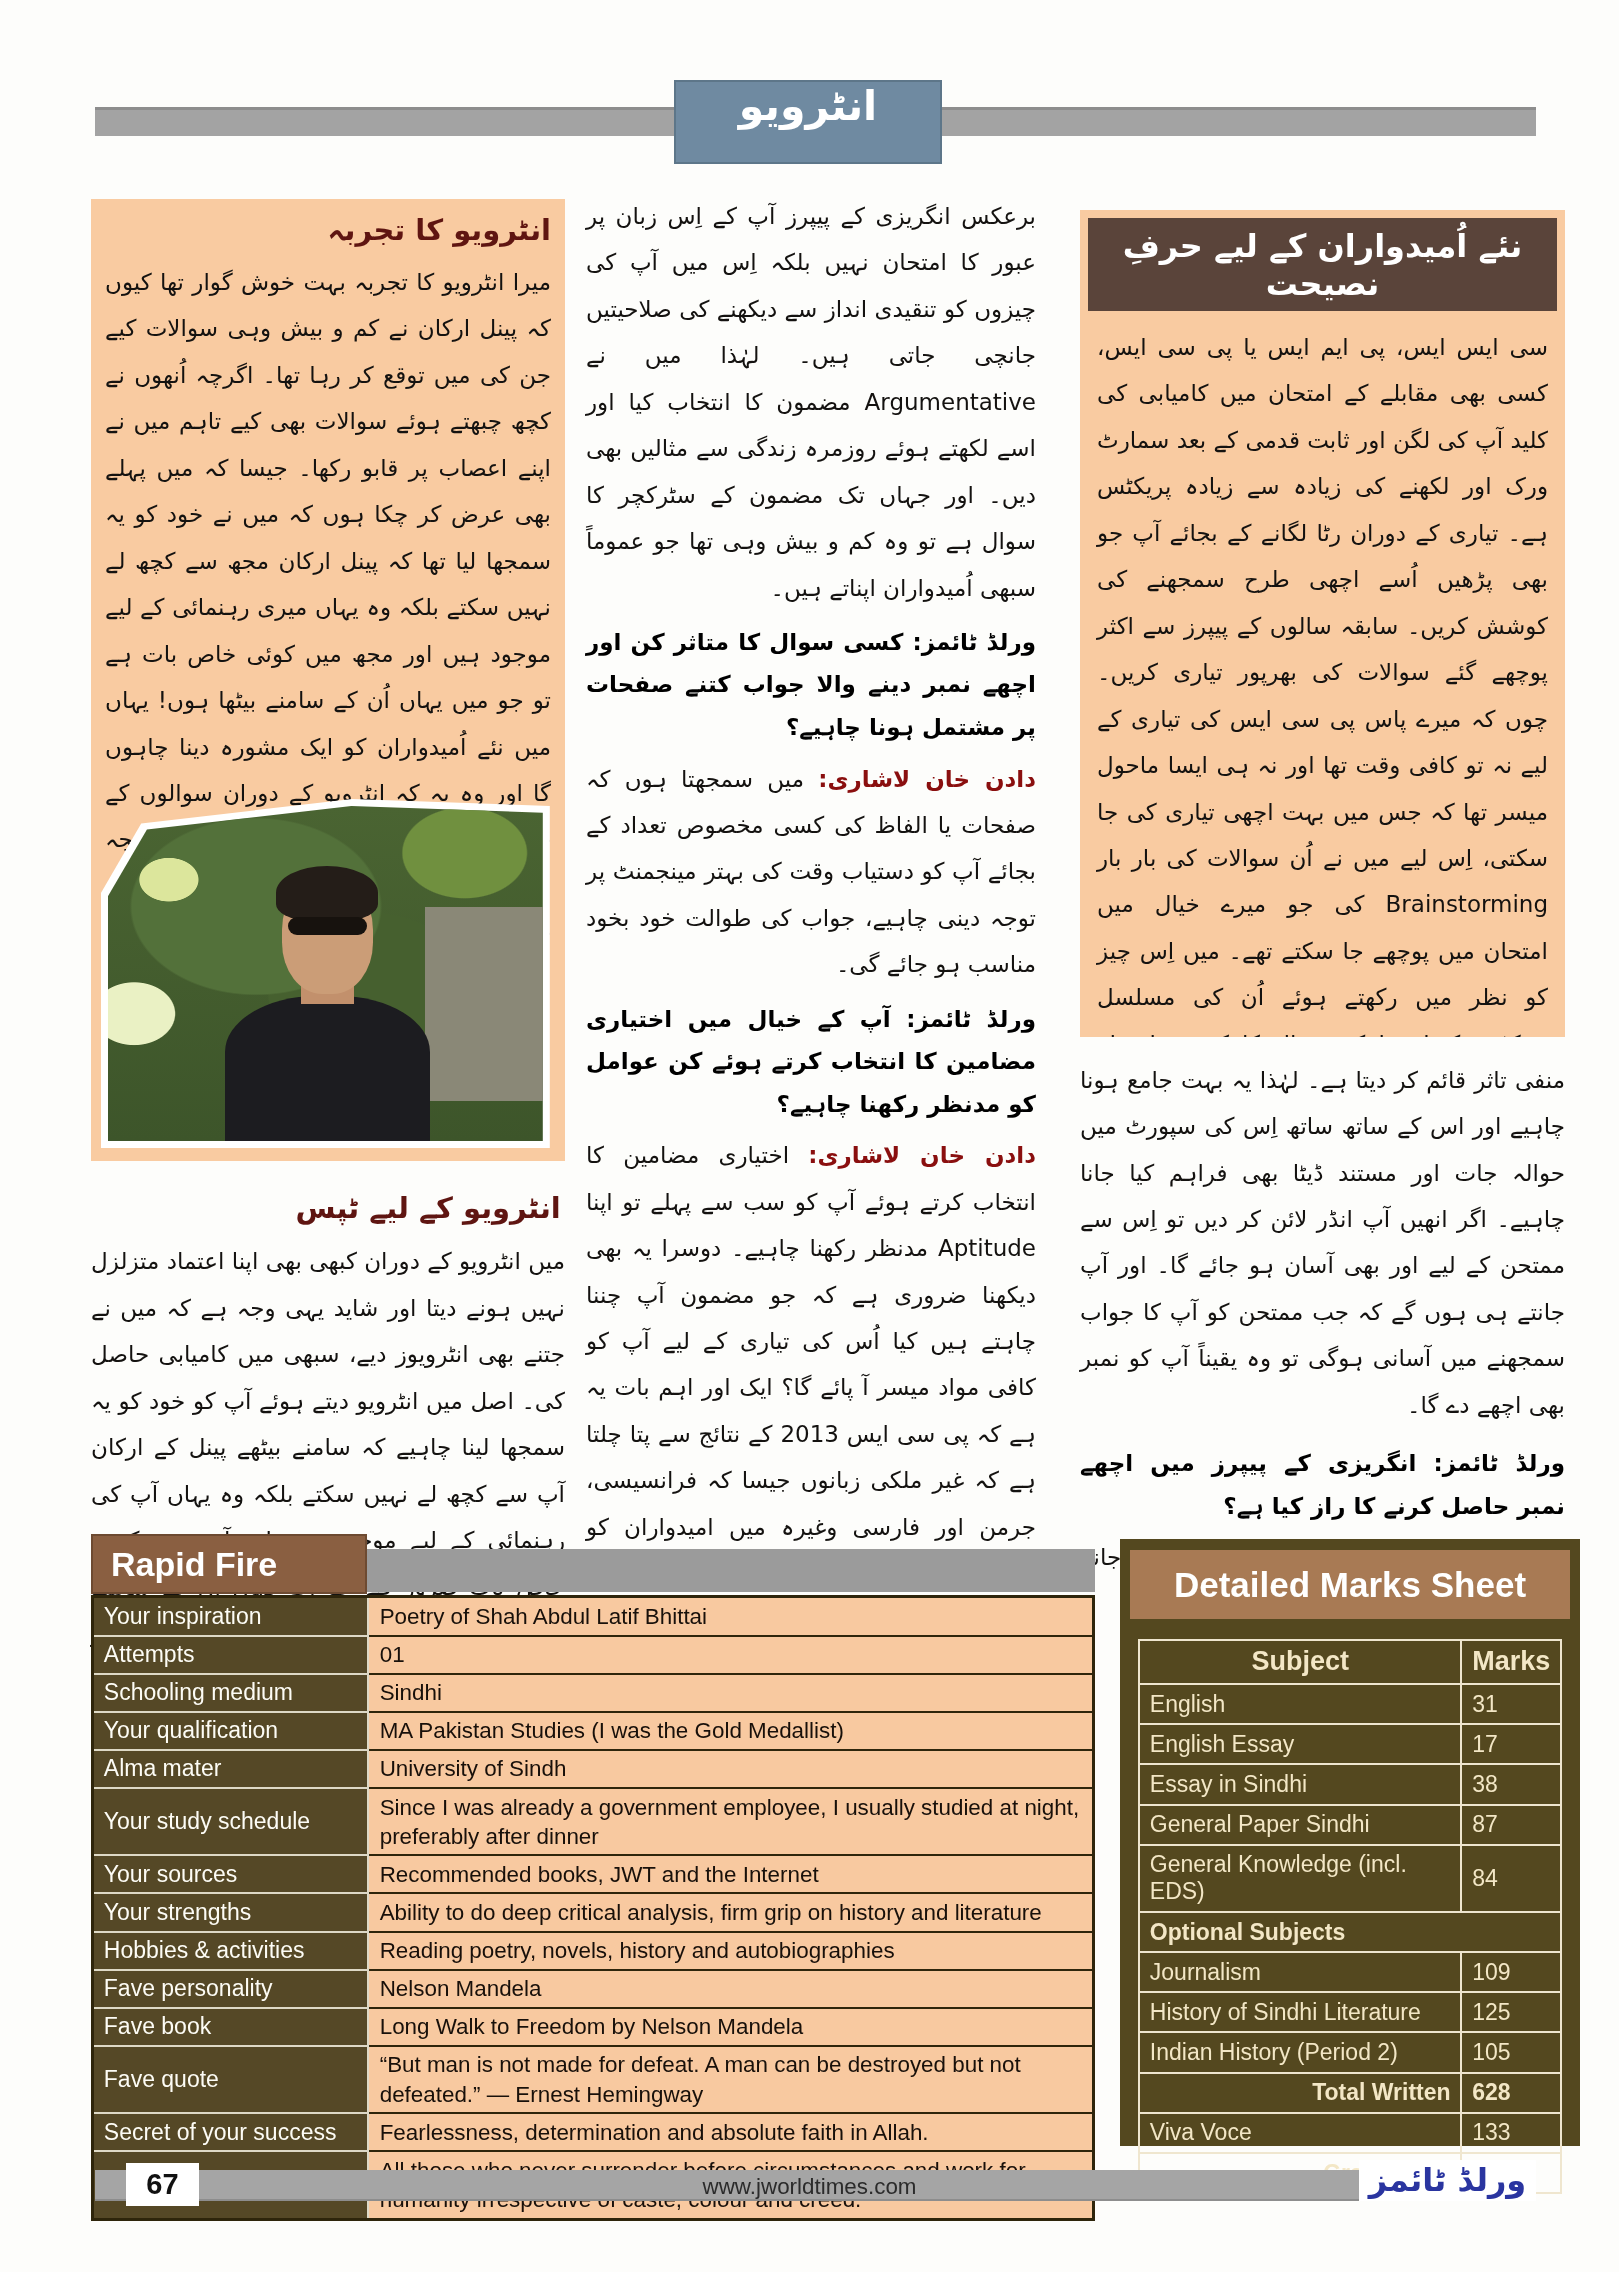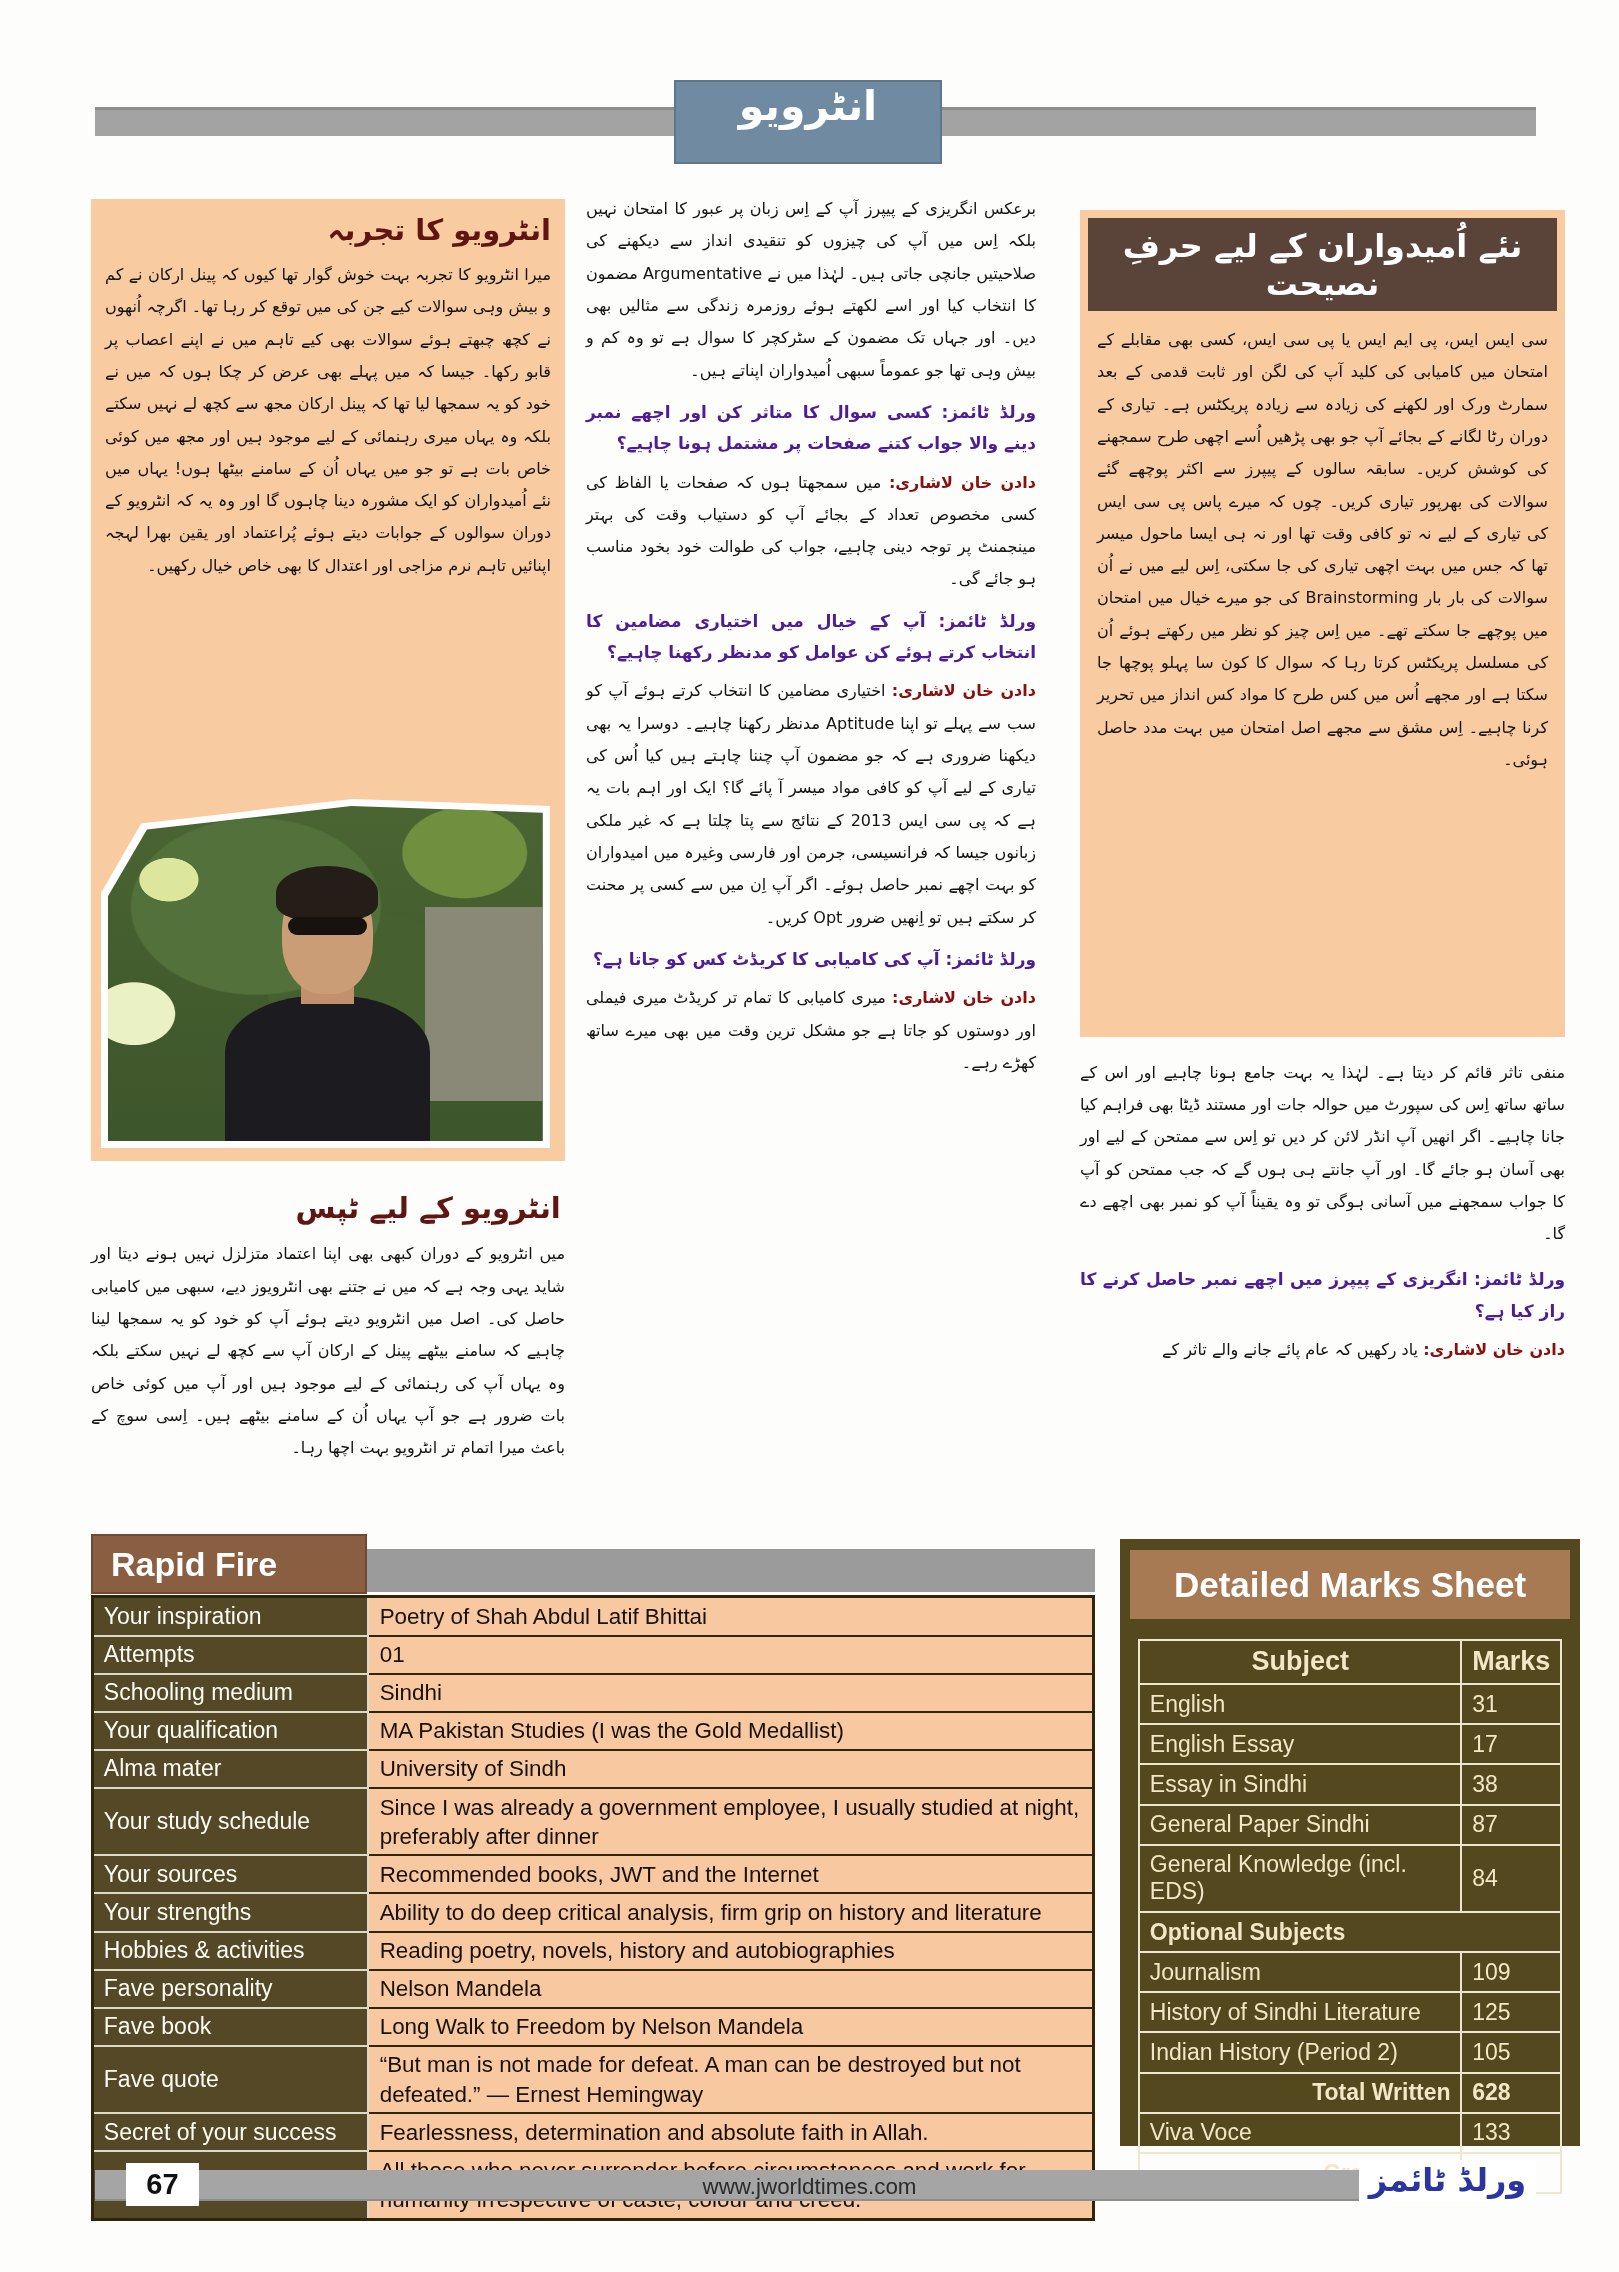--- a/index.html
+++ b/index.html
@@ -20,22 +20,22 @@
   
   .col-left  { position:absolute; left:91px;  top:199px; width:474px; }
   .col-mid   { position:absolute; left:586px;  top:193px; width:450px; }
   .col-right { position:absolute; left:1080px; top:210px; width:485px; }
 
   .peach-box { background:#f9cba1; }
   .peach-left { position:relative; height:962px; padding:8px 14px; overflow:hidden; }
 
   .h-maroon { color:#5f1511; font-weight:bold; font-size:29px; line-height:1.6;
               text-align:right; }
-  .body-txt { color:#141210; font-size:16px; line-height:2.02; text-align:justify; }
-  .q-txt    { color:#4c1d95; font-weight:bold; font-size:17px; line-height:1.85;
+  .body-txt { color:#141210; font-size:23px; line-height:2.02; text-align:justify; }
+  .q-txt    { color:#000000; font-weight:bold; font-size:23px; line-height:1.85;
               text-align:justify; margin-top:9.8px; }
   .a-txt    { margin-top:7px; }
   .name-red { color:#8a0f0f; font-weight:bold; }
 
   
   .photo-wrap  { position:absolute; left:9.8px; top:600px; width:449px; height:349px; }
   .photo-white { position:absolute; inset:0;
                  clip-path:polygon(0 27%, 9% 7%, 56% 0, 100% 2%, 100% 100%, 0 100%);
                  background:#ffffff; }
   .photo-inner { position:absolute; inset:7px;

